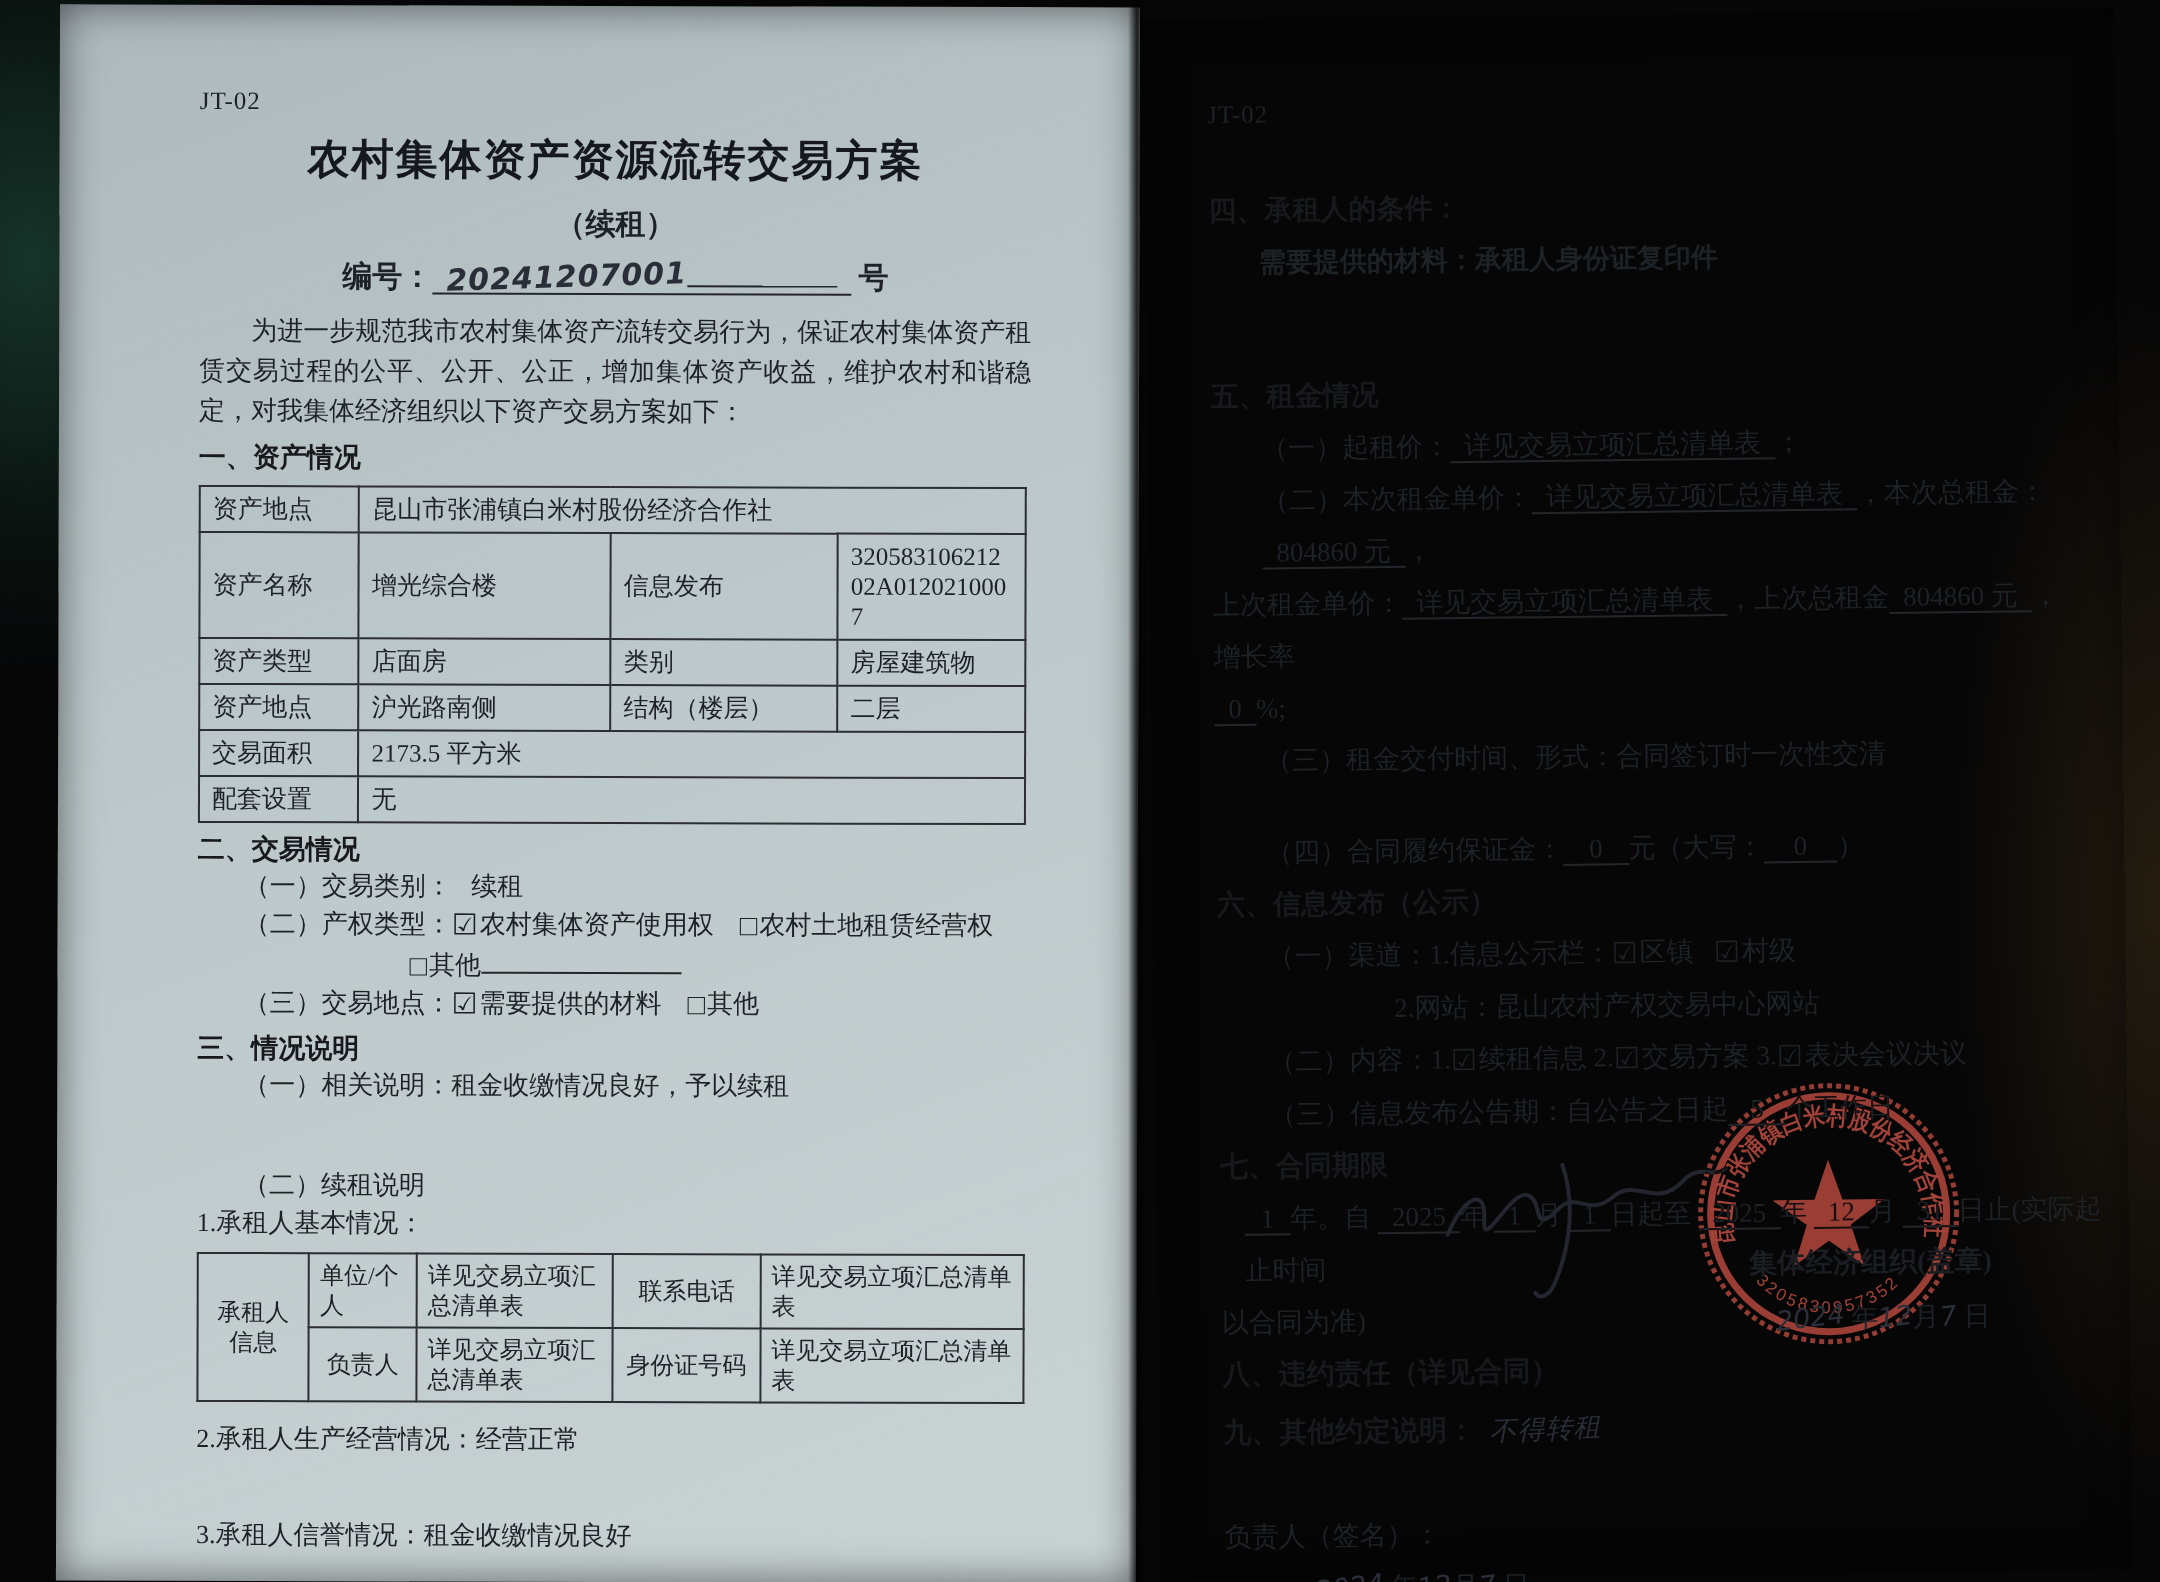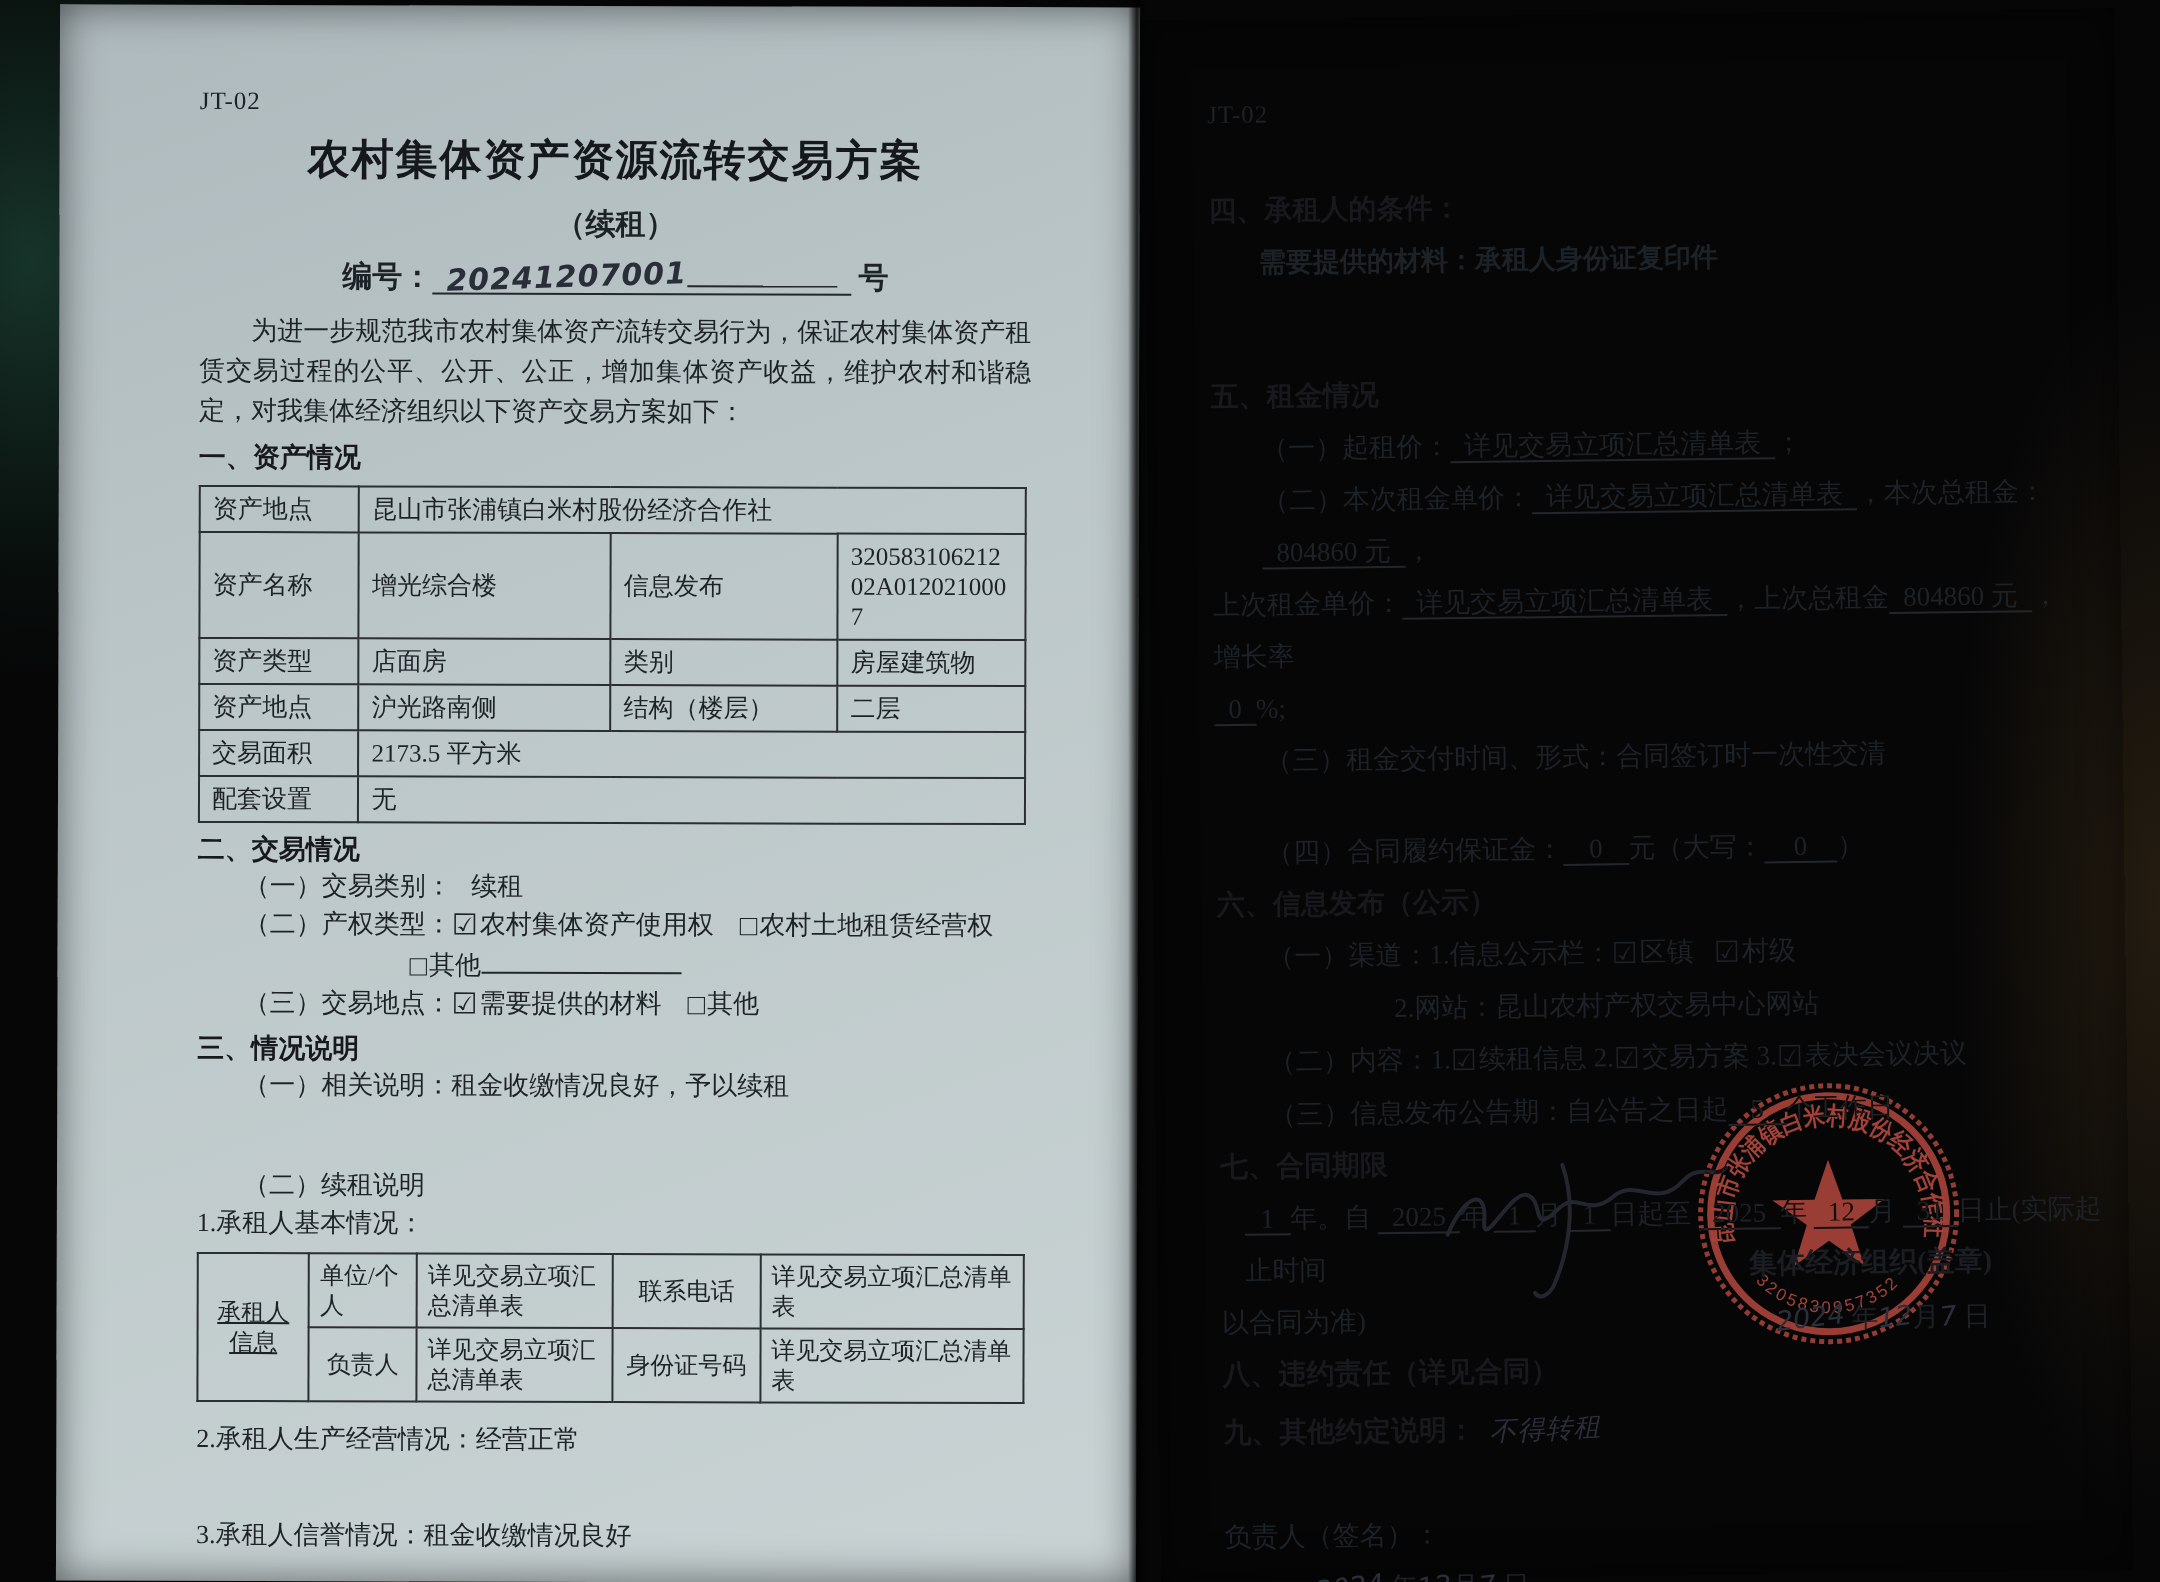--- a/index.html
+++ b/index.html
@@ -52,21 +52,21 @@
   .cb{font-size:29px;vertical-align:-2px;padding-right:2px;}
   table{border-collapse:collapse;margin-top:10px;font-size:25px;color:#1d2227;}
   .asset-table{width:828px;}
   .asset-table td{border:2px solid #2b2e33;padding:7px 12px;line-height:30px;}
   .asset-table .lbl{width:140px;}
   .asset-table .v1{width:238px;margin-top:25px;}
   .asset-table .lbl2{width:210px;}
   .asset-table .v2{width:170px;word-break:break-all;}
   .renter-table{width:828px;font-size:24px;}
   .renter-table td{border:2px solid #2b2e33;padding:6px 10px;line-height:30px;}
-  .rt-group{width:92px;text-align:center;text-decoration:underline;}
+  .rt-group{width:92px;text-align:center;}
   .rt-k{width:88px;margin-top:28px;}
   .rt-v{width:180px;}
   .rt-k2{width:130px;text-align:center;}
   .rt-v2{width:250px;}
   
   .rline{font-size:27px;line-height:52px;width:860px;}
   .rh{font-size:28px;font-weight:bold;color:#17191d;}
   .rind{padding-left:50px;}
   .rind2{padding-left:176px;}
   .sec4-item{font-weight:bold;}

